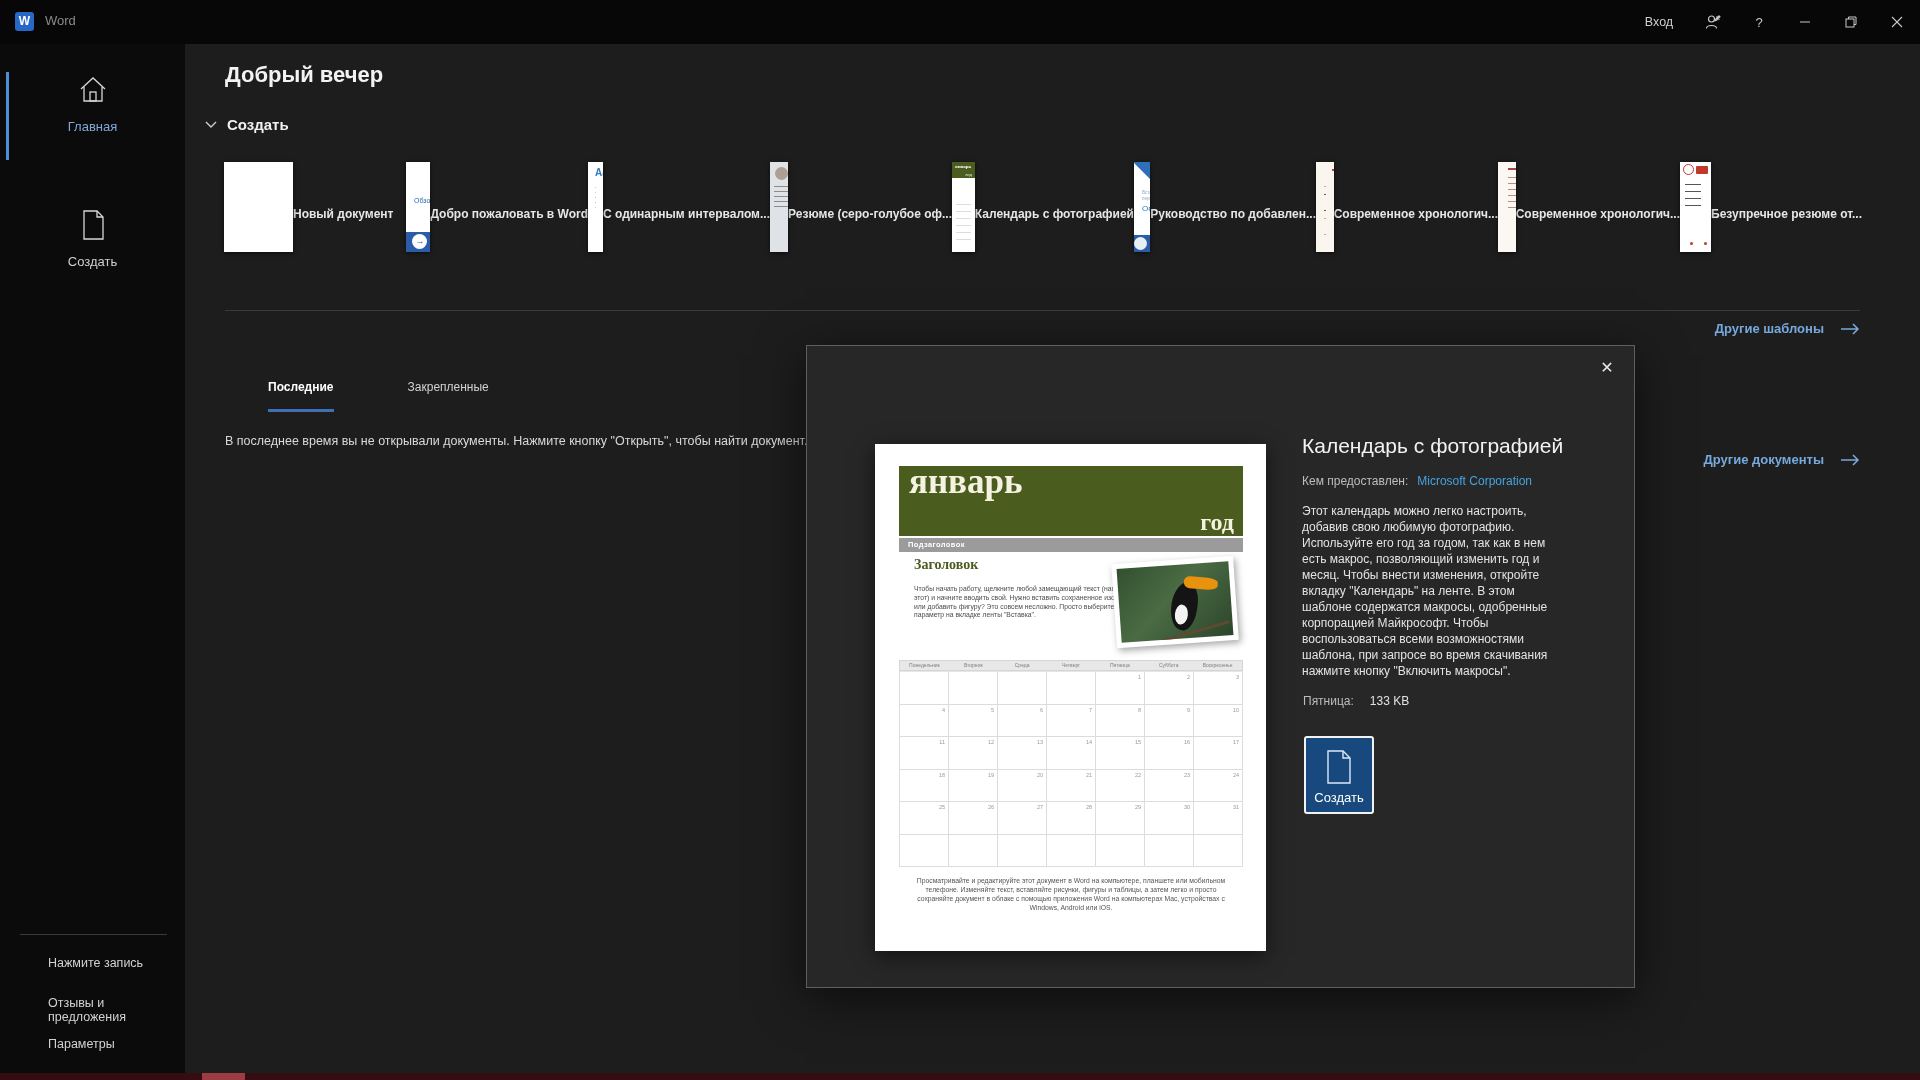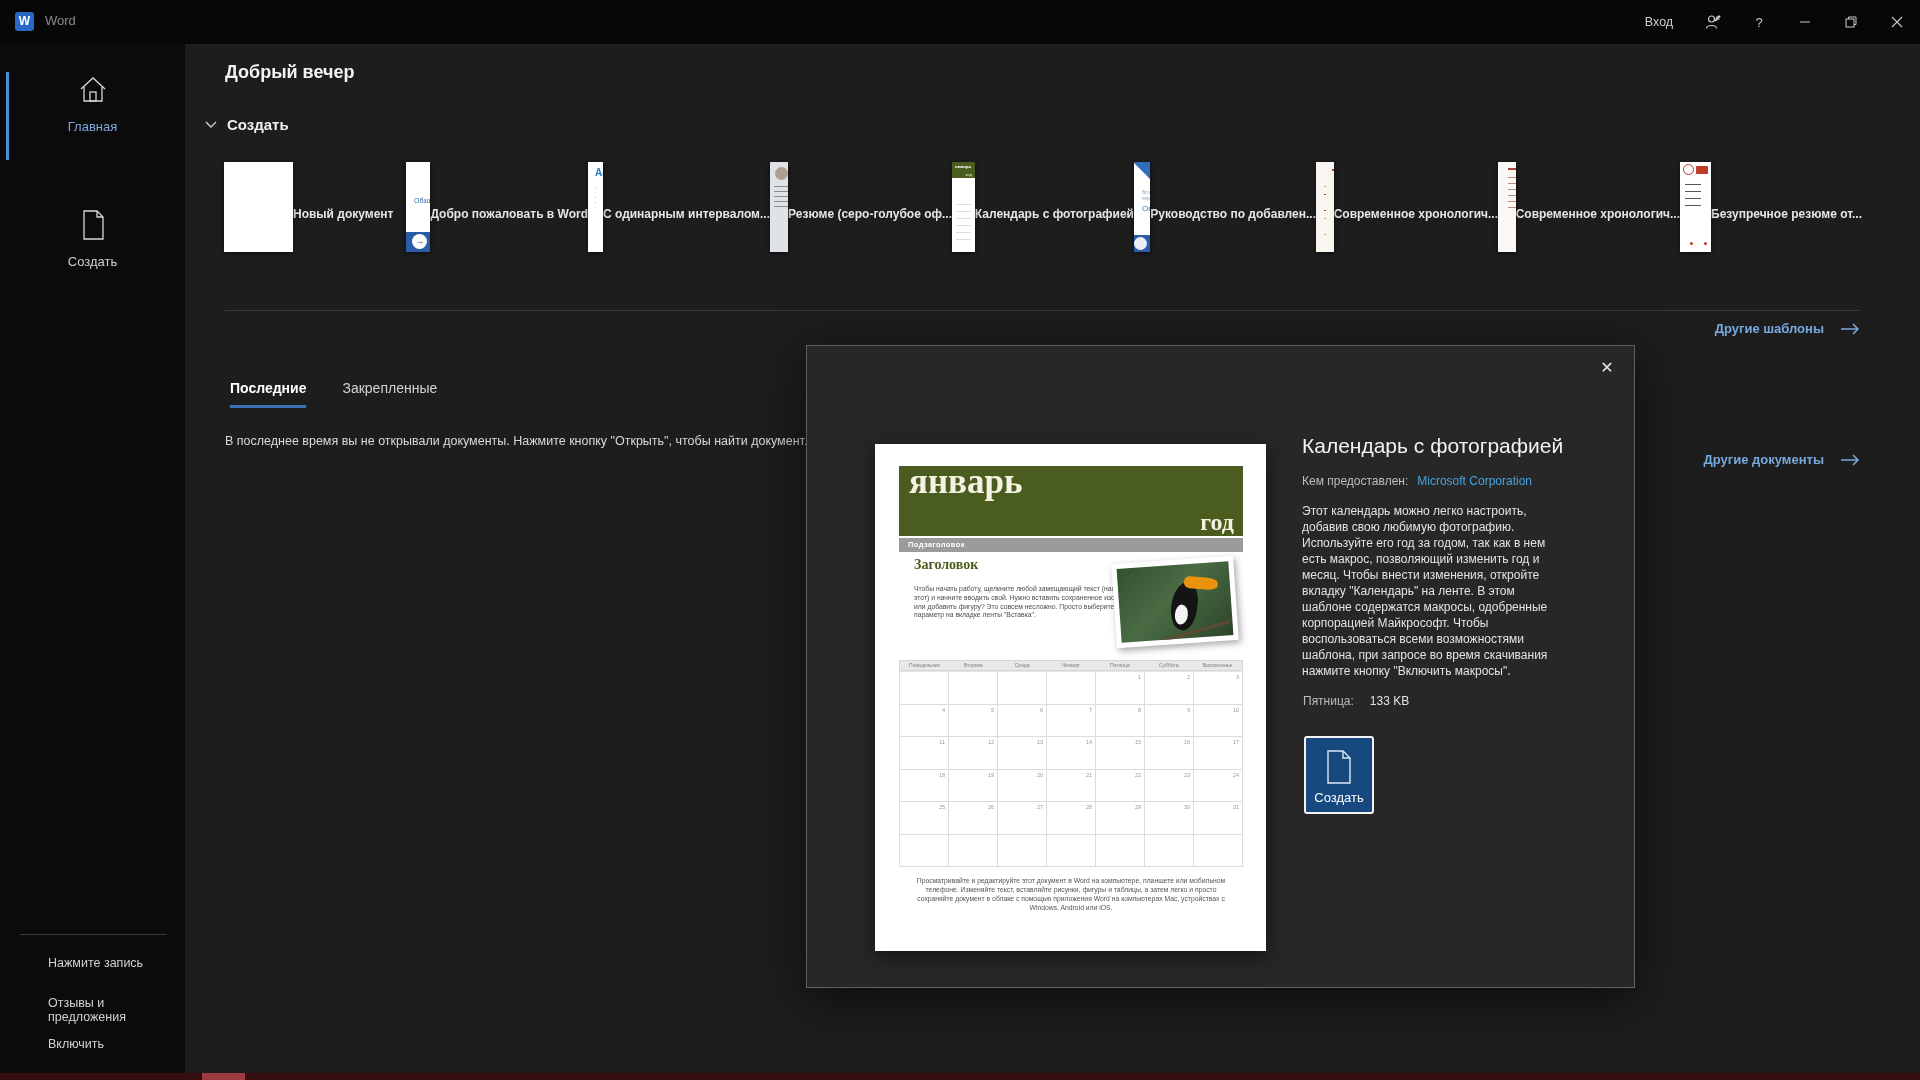--- a/index.html
+++ b/index.html
@@ -20,40 +20,40 @@
   .sidebar { position:absolute; left:0; top:44px; width:185px; bottom:7px; background:#0b0b0b; }
   .side-item { position:absolute; left:0; width:185px; text-align:center; color:#d5d5d5; cursor:default; }
   .side-item .lbl { font-size:13px; margin-top:9px; color:#cfcfcf; }
   .side-item.active .lbl { color:#7fa9da; }
   .accent-bar { position:absolute; left:6px; top:28px; width:3px; height:88px; background:#4d8fd6; }
   .side-divider { position:absolute; left:20px; width:147px; height:1px; background:#3a3a3a; top:890px; }
   .side-bottom { position:absolute; left:48px; font-size:12.5px; color:#d2d2d2; }
 
   
   .main { position:absolute; left:185px; top:44px; right:0; bottom:7px; background:#1d1d1d; }
-  .greeting { position:absolute; left:40px; top:18px; font-size:18px; font-weight:600; color:#f3f3f3; }
+  .greeting { position:absolute; left:40px; top:18px; font-size:22px; font-weight:600; color:#f3f3f3; }
   .section-head { position:absolute; left:20px; top:72px; display:flex; align-items:center; gap:10px; }
   .section-head .chev { color:#cfcfcf; }
   .section-head .ttl { font-size:15px; font-weight:bold; color:#f0f0f0; }
 
   .gallery { position:absolute; left:39px; top:118px; display:flex; }
   .tpl-item { width:182px; display:flex; flex-direction:row; align-items:center; }
   .thumb { width:69px; height:90px; background:#fff; position:relative; overflow:hidden;
            box-shadow:0 1px 4px rgba(0,0,0,.65); }
   .tpl-label { margin-top:13px; font-size:12px; font-weight:600; color:#e6e6e6; text-align:right;
                max-width:180px; white-space:nowrap; }
 
   .hr-div { position:absolute; left:40px; right:60px; top:266px; height:1px; background:#3a3a3a; }
   .link-row { position:absolute; display:flex; align-items:center; gap:16px; color:#76a9dd;
               font-size:13px; font-weight:600; }
   .link-templates { right:60px; top:277px; }
   .link-documents { right:60px; top:408px; }
 
   .tabs { position:absolute; left:45px; top:336px; display:flex; gap:36px; }
-  .tab { font-size:14px; color:#d2d2d2; padding-bottom:9px; }
+  .tab { font-size:12px; color:#d2d2d2; padding-bottom:15px;margin-left:38px; }
   .tab.active { color:#fff; font-weight:bold; border-bottom:3px solid #3f6fb5; }
   .empty-msg { position:absolute; left:40px; top:390px; font-size:12.5px; color:#d9d9d9; }
 
   .bottom-strip { position:absolute; left:0; right:0; bottom:0; height:7px; background:#350d10; }
   .bottom-strip .seg { position:absolute; left:202px; width:43px; height:7px; background:#9c3b41; }
 
   
   .modal { position:absolute; left:806px; top:345px; width:829px; height:643px; background:#272727;
            border:1px solid #5f5f5f; box-shadow:0 10px 45px rgba(0,0,0,.6); }
   .modal-close { position:absolute; right:12px; top:6px; width:30px; height:30px; display:flex;
@@ -183,21 +183,21 @@
       <path d="M6 2 H19 L25 8 V30 H6 Z"></path>
         <path d="M19 2 V8 H25"></path>
     </svg>
     <div class="lbl">Создать</div>
   </div>
 
 
   <div class="side-divider"></div>
   <div class="side-bottom" style="top:912px">Нажмите запись</div>
   <div class="side-bottom" style="top:952px">Отзывы и предложения</div>
-  <div class="side-bottom" style="top:993px">Включить</div>
+  <div class="side-bottom" style="top:993px">Параметры</div>
 </div>
 
 <div class="main">
   <div class="greeting">Добрый вечер</div>
 
   <div class="section-head">
     <svg class="chev" width="12" height="8" viewBox="0 0 12 8" fill="none" stroke="#cfcfcf" stroke-width="1.4">
         <path d="M1 1 L6 6 L11 1"></path>
       </svg>
     <span class="ttl">Создать</span>

